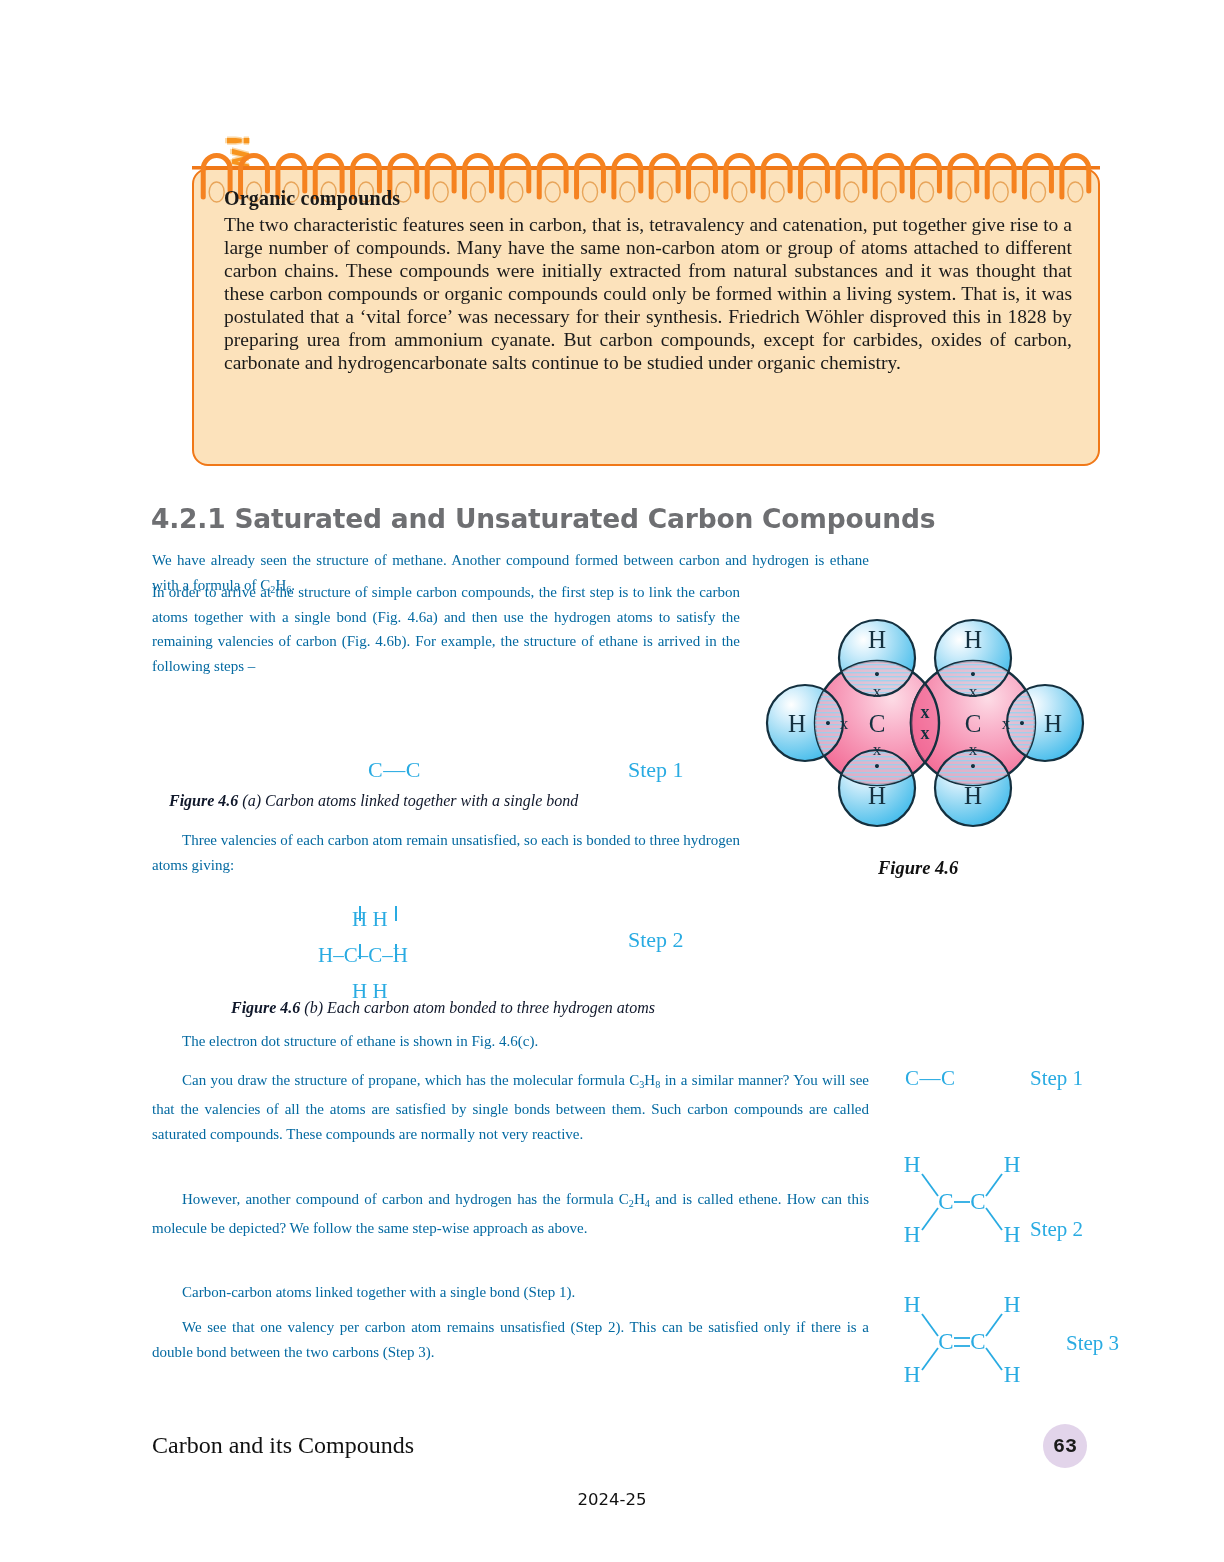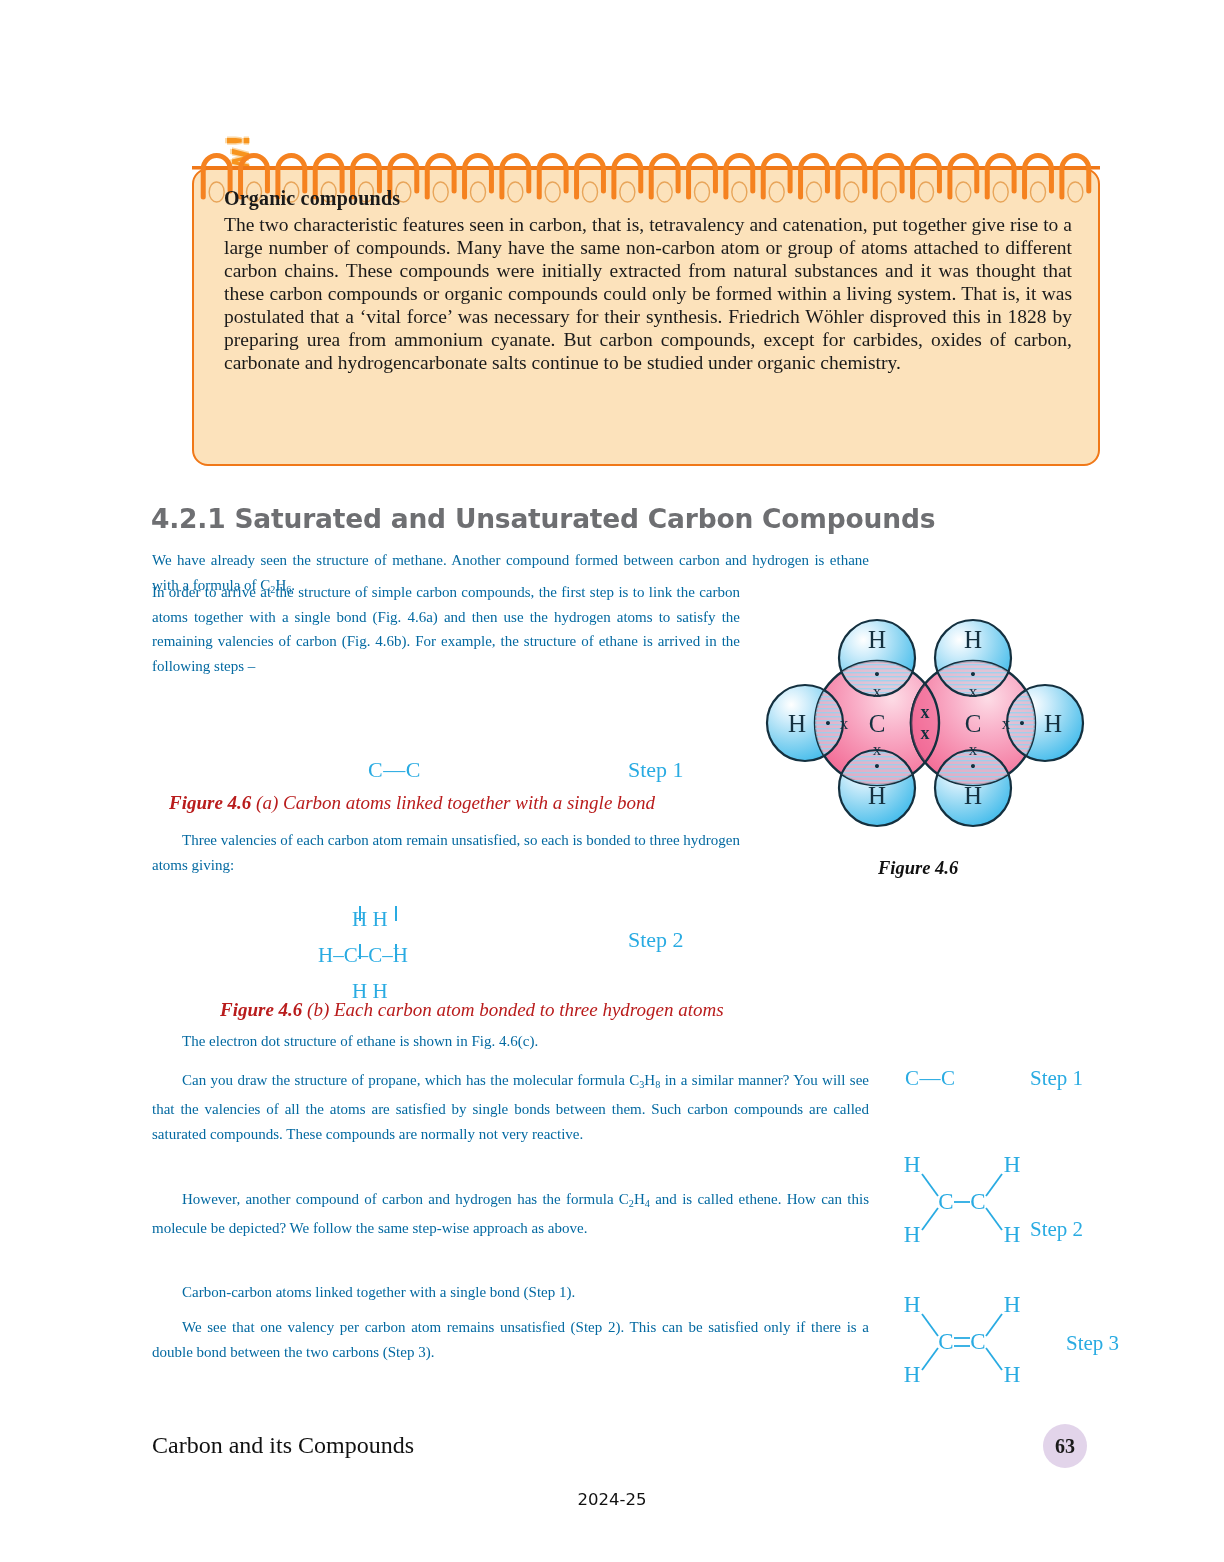--- a/index.html
+++ b/index.html
@@ -171,28 +171,28 @@
     height: 15px;
   }
   #ethane-fig .v1 { left: 41px; top: 20px; }
   #ethane-fig .v2 { left: 77px; top: 20px; }
   #ethane-fig .v3 { left: 41px; top: 58px; }
   #ethane-fig .v4 { left: 77px; top: 58px; }
 
   
   .fig-cap {
     position: absolute;
-    font-size: 19px;
+    font-size: 16px;
     font-style: italic;
-    color: #b91c1c;
+    color: #0f172a;
     white-space: nowrap;
   }
   .fig-cap b { font-style: italic; font-weight: bold; }
   #cap-a { left: 169px; top: 792px; }
-  #cap-b { left: 220px; top: 999px; text-align: center; }
+  #cap-b { left: 231px; top: 999px; text-align: center; }
 
   #cap-c {
     position: absolute;
     left: 878px;
     top: 858px;
     width: 235px;
     font-size: 17.5px;
     font-style: italic;
     line-height: 21px;
     color: #111;
@@ -230,21 +230,21 @@
   }
   #page-badge {
     position: absolute;
     left: 1043px;
     top: 1424px;
     width: 44px;
     height: 44px;
     border-radius: 50%;
     background: #E2D4EA;
     color: #1a1a1a;
-    font-family: Liberation Serif, serif;
+    font-family: Liberation Mono, monospace;
     font-weight: bold;
     font-size: 20px;
     display: flex;
     align-items: center;
     justify-content: center;
   }
   #year {
     position: absolute;
     left: 0;
     top: 1490px;

